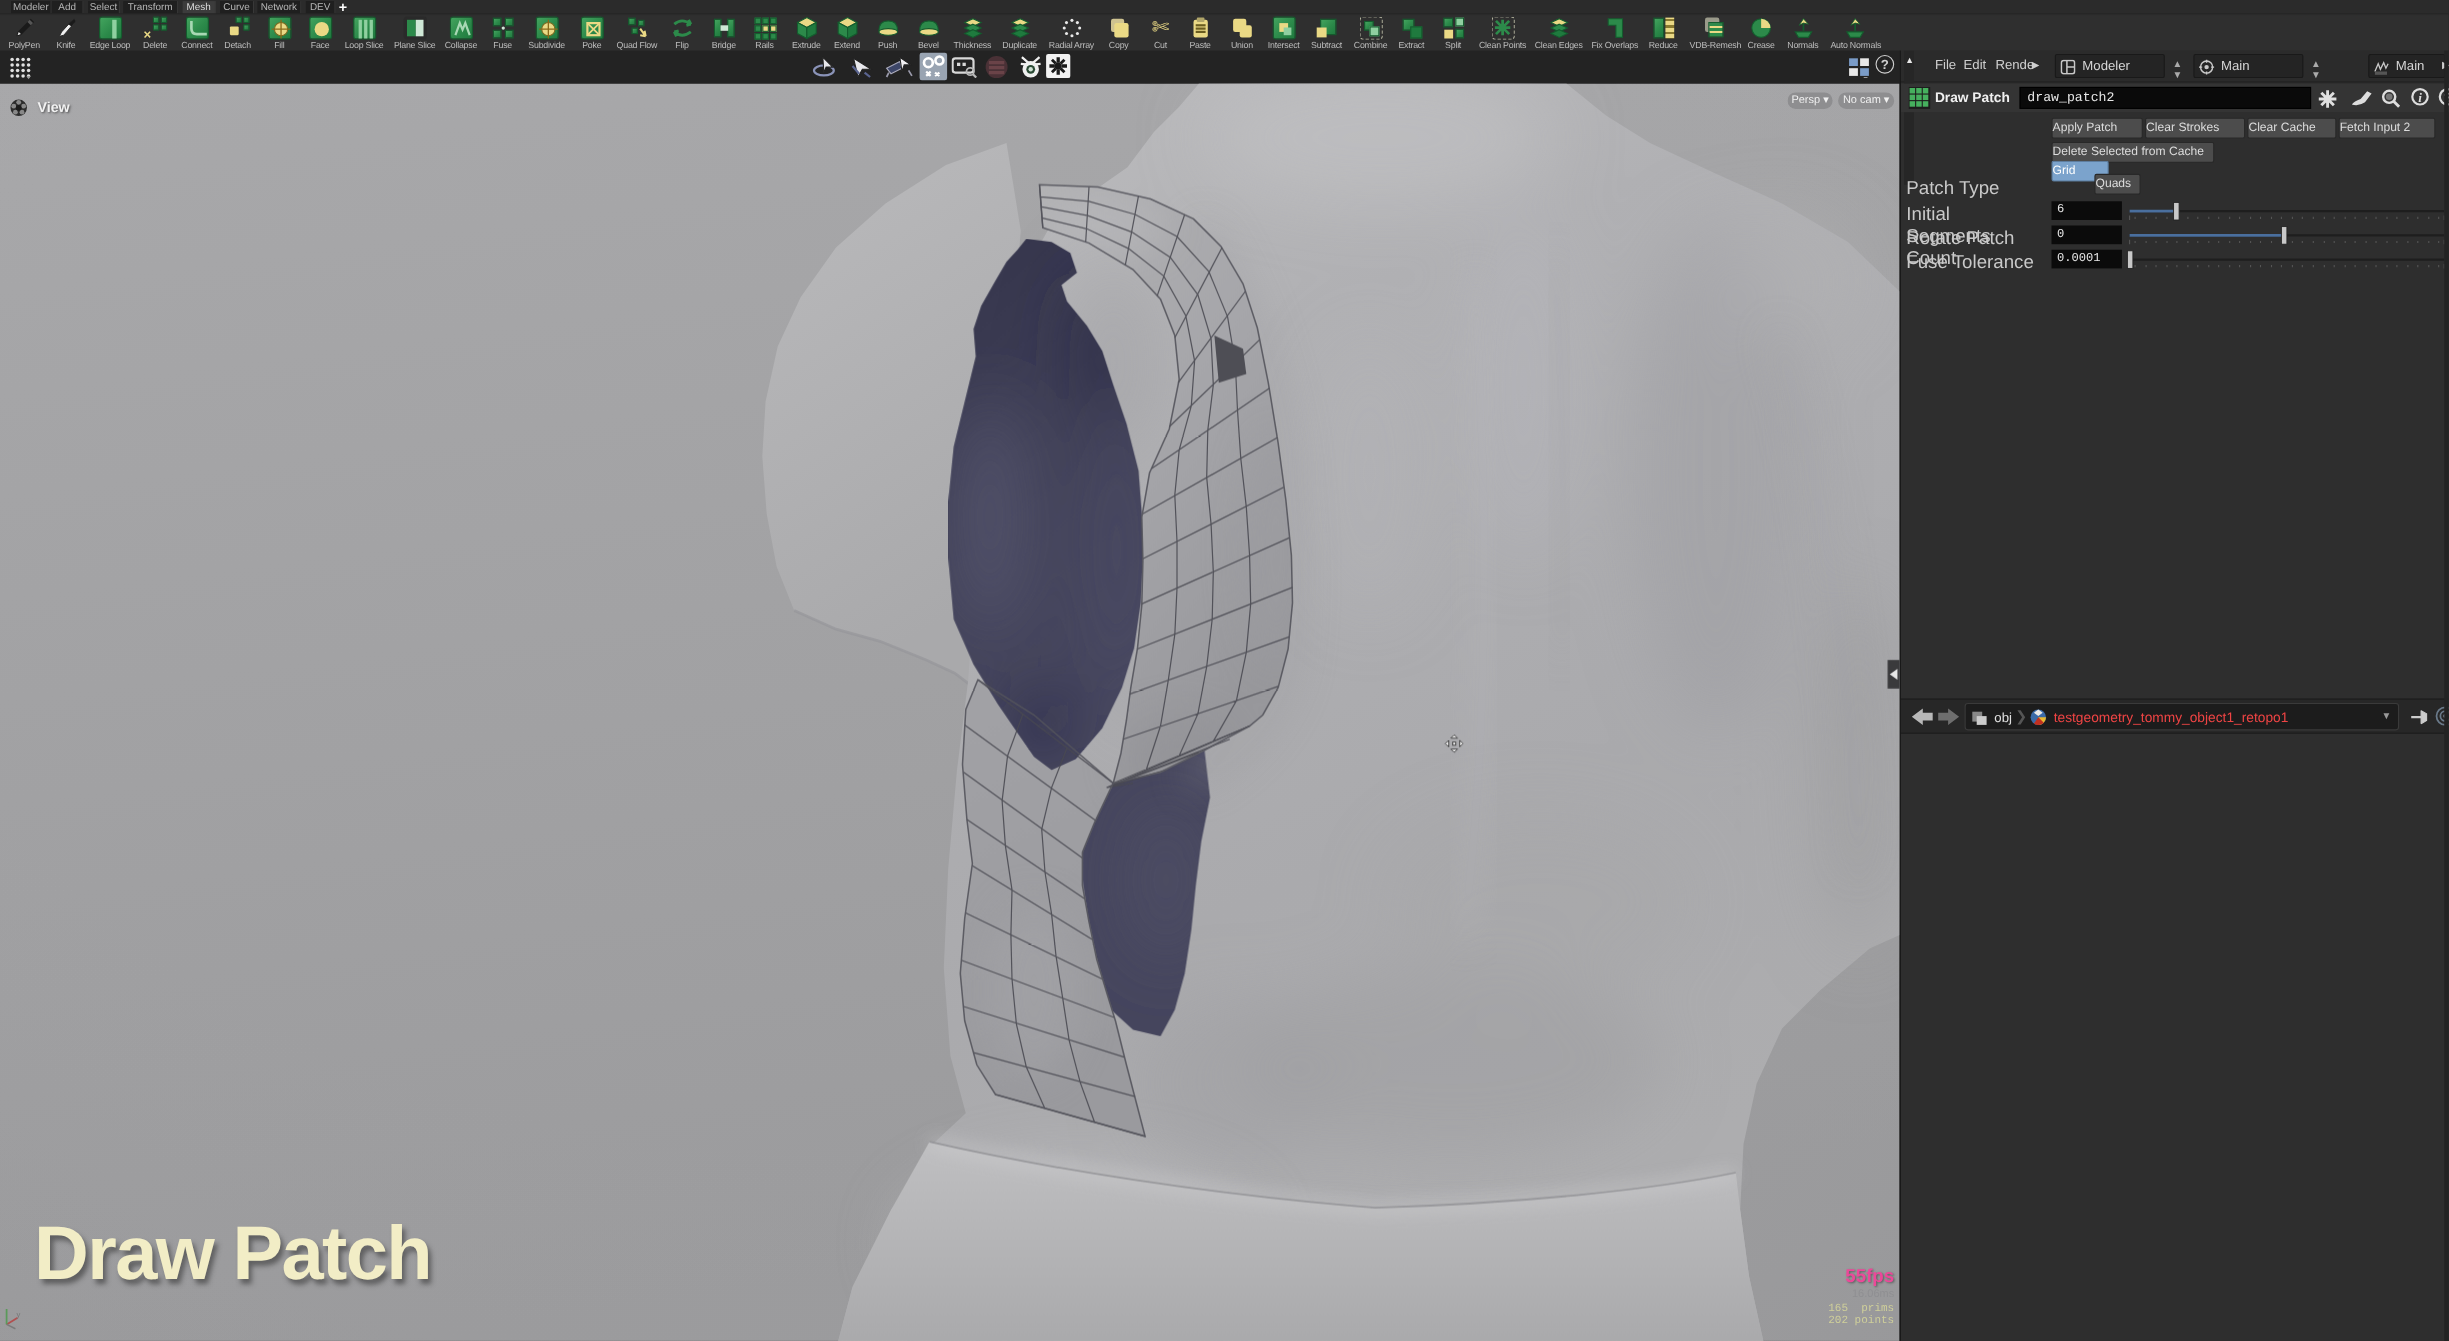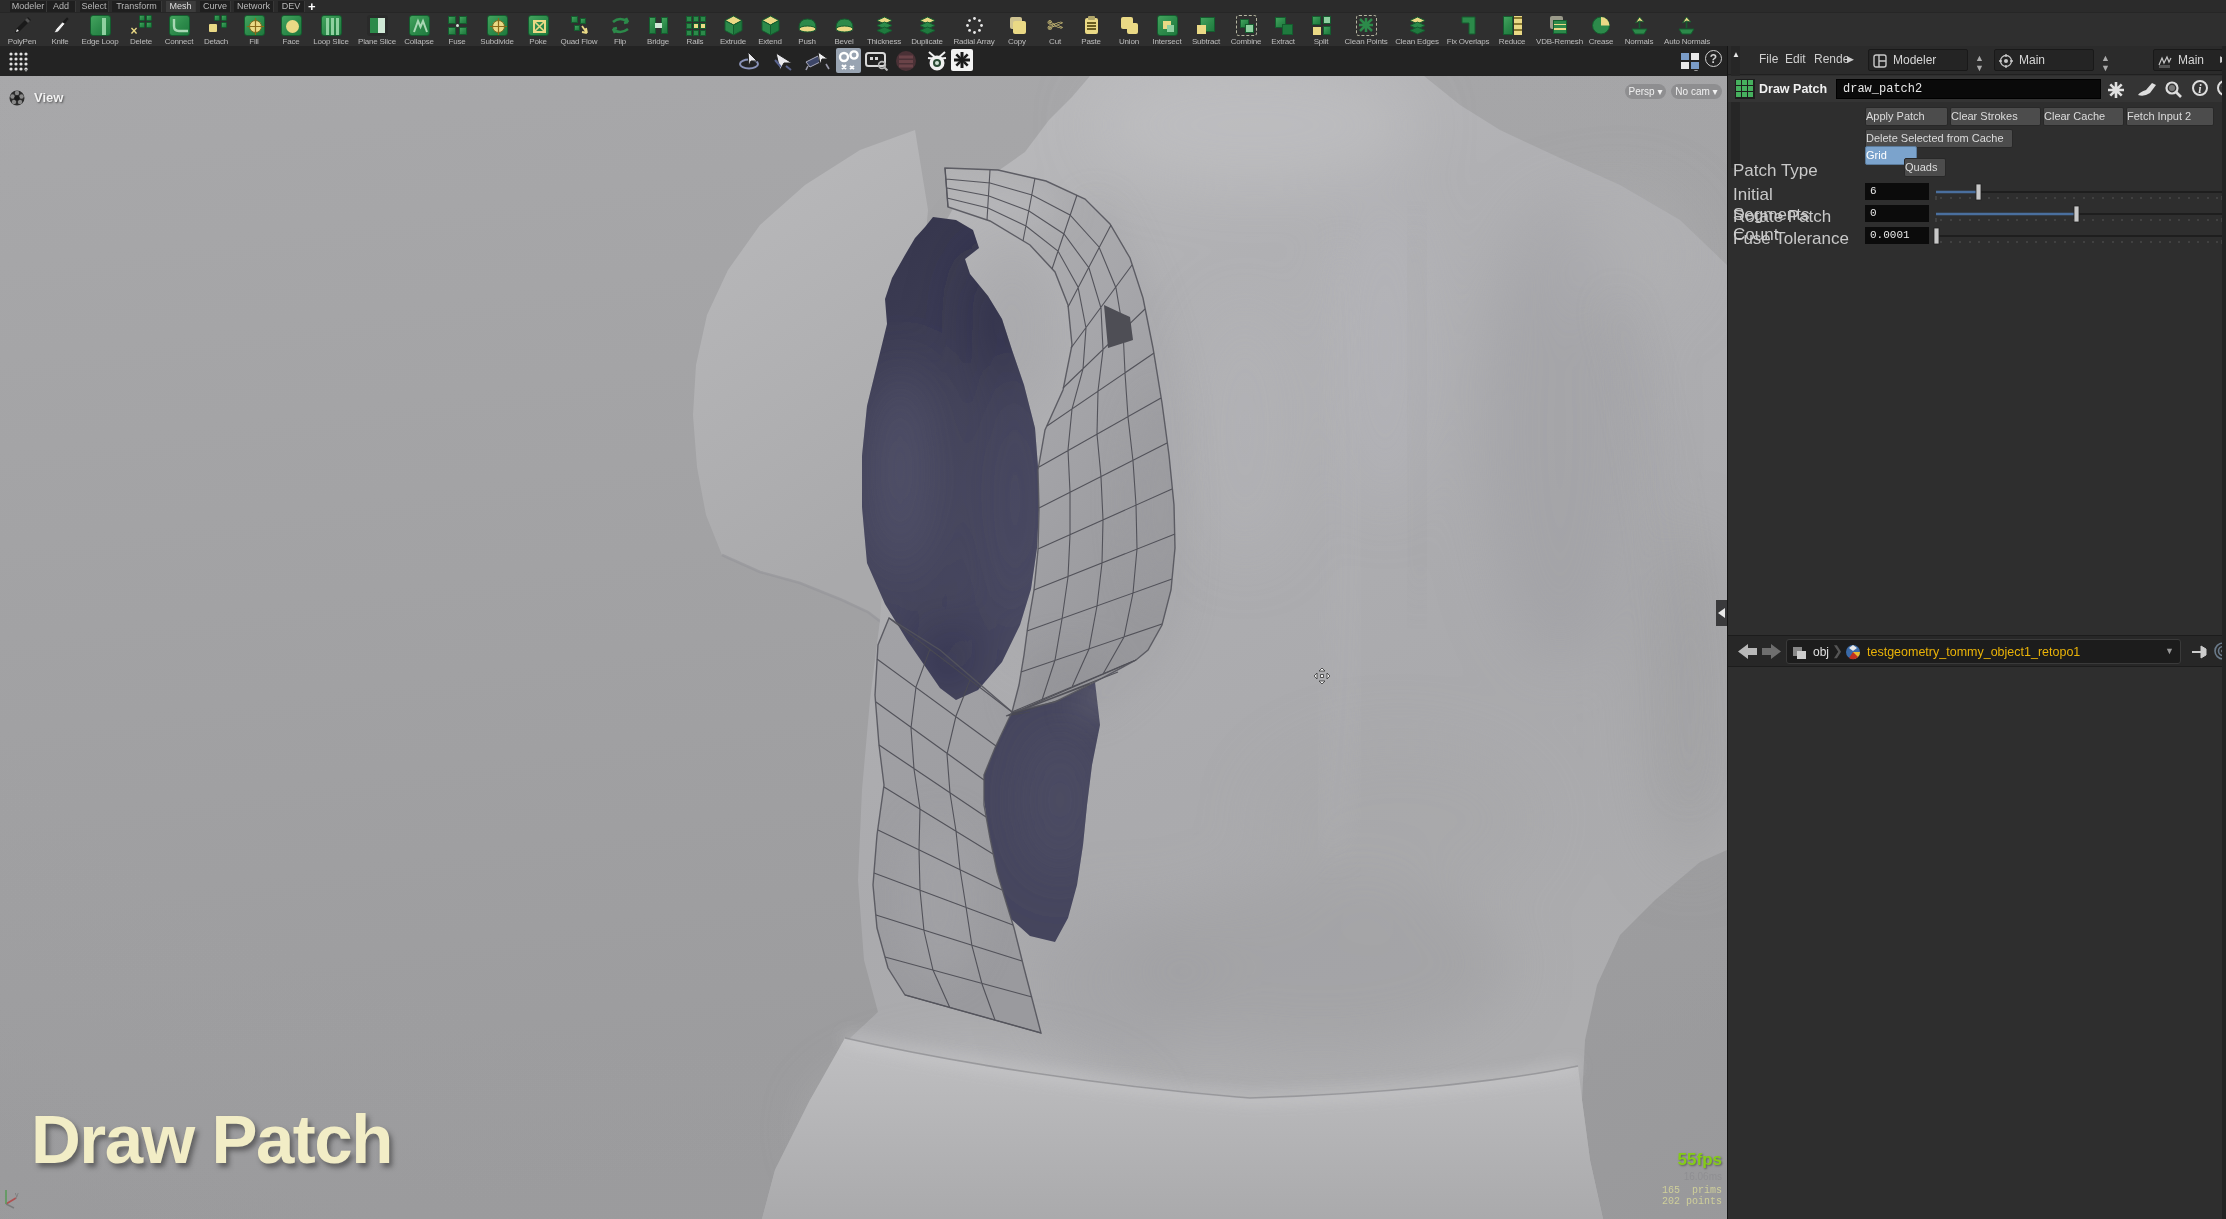--- a/index.html
+++ b/index.html
@@ -597,21 +597,21 @@
           <circle cx="12" cy="13" r="2.2"></circle>
         </g>
         <circle cx="9" cy="9" r="2.6" fill="#1a1a1a"></circle>
       </svg>
 <span class="abs" style="left:26px;top:1px;font-size:13px;font-weight:bold;color:#f2f2f2;text-shadow:1px 1px 2px rgba(0,0,0,.5)">View</span>
     </div>
 <div class="abs" style="left:1625px;top:84px;width:41px;height:15px;background:#8e8e90;border-radius:8px;color:#f0f0f0;font-size:10px;text-align:center;line-height:15px">Persp ▾</div>
 <div class="abs" style="left:1671px;top:84px;width:51px;height:15px;background:#8e8e90;border-radius:8px;color:#f0f0f0;font-size:10px;text-align:center;line-height:15px">No cam ▾</div>
 <div id="bigtitle">Draw Patch</div>
 <div class="abs" style="left:1540px;top:1150px;width:182px;text-align:right">
-<div style="font-size:17px;font-weight:bold;color:#84cc16;text-shadow:1px 1px 2px rgba(0,0,0,.4)">55fps</div>
+<div style="font-size:17px;font-weight:bold;color:#ec4899;text-shadow:1px 1px 2px rgba(0,0,0,.4)">55fps</div>
 <div style="font-size:10px;color:#8f8f92;margin-top:1px">16.06ms</div>
 <div style="font-size:10px;color:#cfcf9a;font-family:'Liberation Mono',monospace;margin-top:3px">165&nbsp;&nbsp;prims</div>
 <div style="font-size:10px;color:#cfcf9a;font-family:'Liberation Mono',monospace">202 points</div>
     </div>
 <svg class="abs" style="left:2px;top:1180px" width="26" height="30" viewBox="0 0 26 30">
       <path d="M4 24 L14 18" stroke="#b05050" stroke-width="1.6"></path>
       <path d="M4 24 L4 10" stroke="#5a9a5a" stroke-width="1.6"></path>
       <path d="M4 24 L12 28" stroke="#7a7a7a" stroke-width="1.4"></path>
       <text x="13" y="17" font-size="7" fill="#777">y</text>
     </svg>
@@ -749,21 +749,21 @@
             <rect x="5" y="7" width="9" height="8" fill="#ccc"></rect>
           </svg>
 <span class="abs" style="left:26px;top:5px;color:#e0e0e0;font-size:12px">obj</span>
 <span class="abs" style="left:45px;top:3px;color:#555;font-size:13px">❯</span>
 <svg class="abs" style="left:58px;top:4px" width="17" height="17" viewBox="0 0 17 17">
             <circle cx="8" cy="8" r="7" fill="#3a6aa8"></circle>
             <path d="M8 8 L15 8 A7 7 0 0 1 8 15 Z" fill="#e8b830"></path>
             <path d="M8 8 L13 13 A7 7 0 0 1 4 14 Z" fill="#c03020"></path>
             <path d="M4 4 l4 -3 l4 3 l-4 3 Z" fill="#e8e8e8"></path>
           </svg>
-<span class="abs" style="left:80px;top:5px;color:#eab308;font-size:12.5px">testgeometry_tommy_object1_retopo1</span>
+<span class="abs" style="left:80px;top:5px;color:#ef4444;font-size:12.5px">testgeometry_tommy_object1_retopo1</span>
 <span class="abs" style="right:6px;top:6px;color:#999;font-size:9px">▼</span>
 </div>
 <svg class="abs" style="left:462px;top:6px" width="20" height="20" viewBox="0 0 20 20">
           <path d="M2 10 h9" stroke="#ccc" stroke-width="2"></path>
           <path d="M11 4 l0 12 M11 4 l5 3 l0 6 l-5 3" fill="#ccc" stroke="#ccc"></path>
         </svg>
 <svg class="abs" style="left:485px;top:5px" width="20" height="20" viewBox="0 0 20 20">
           <circle cx="10" cy="10" r="8" fill="none" stroke="#6a7a8a" stroke-width="1.6"></circle>
           <circle cx="10" cy="10" r="4.5" fill="none" stroke="#6a7a8a" stroke-width="1.6"></circle>
           <circle cx="10" cy="10" r="1.8" fill="#8a9aaa"></circle>

